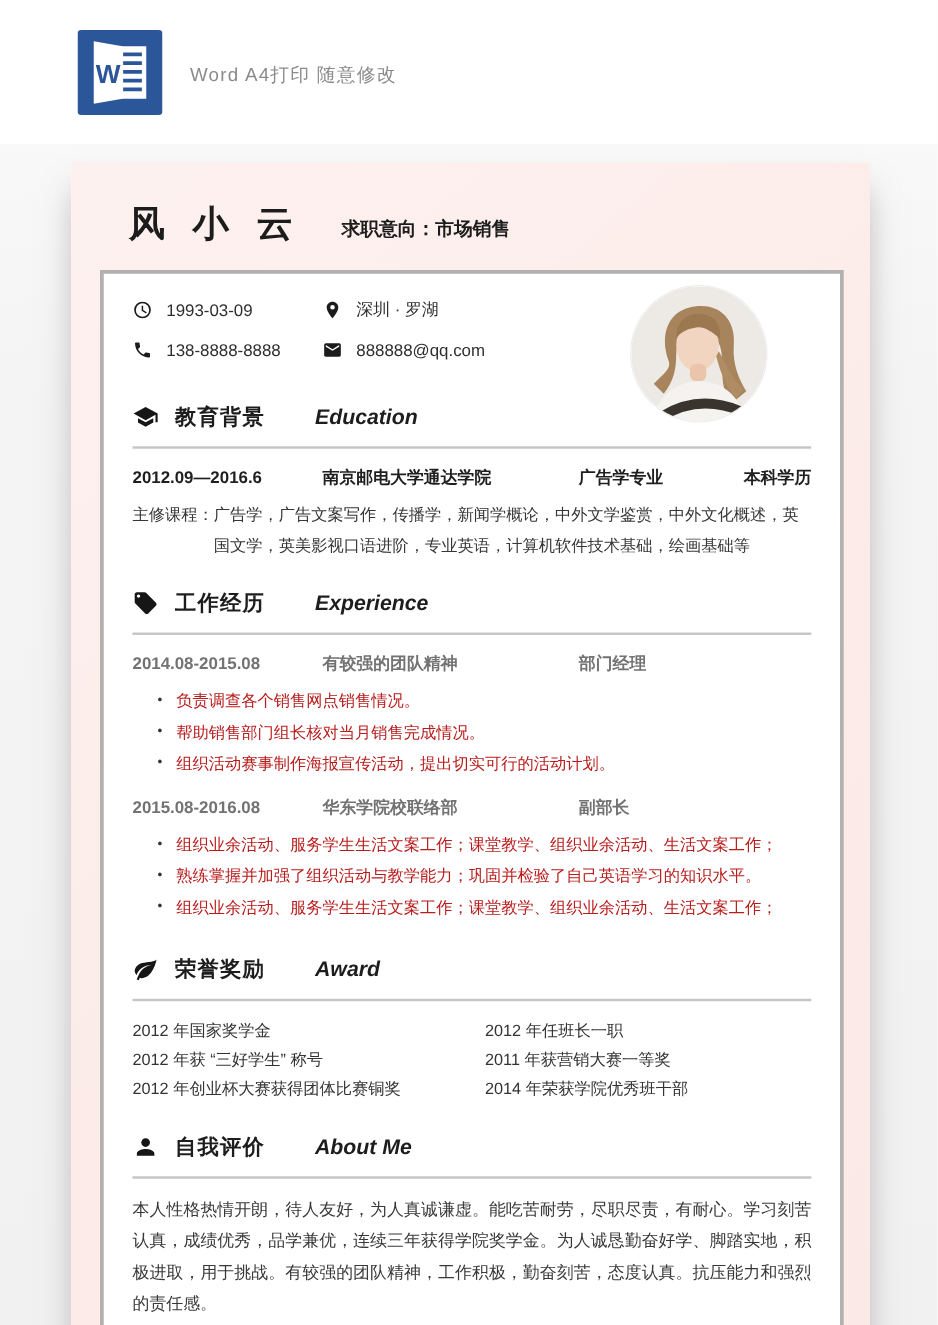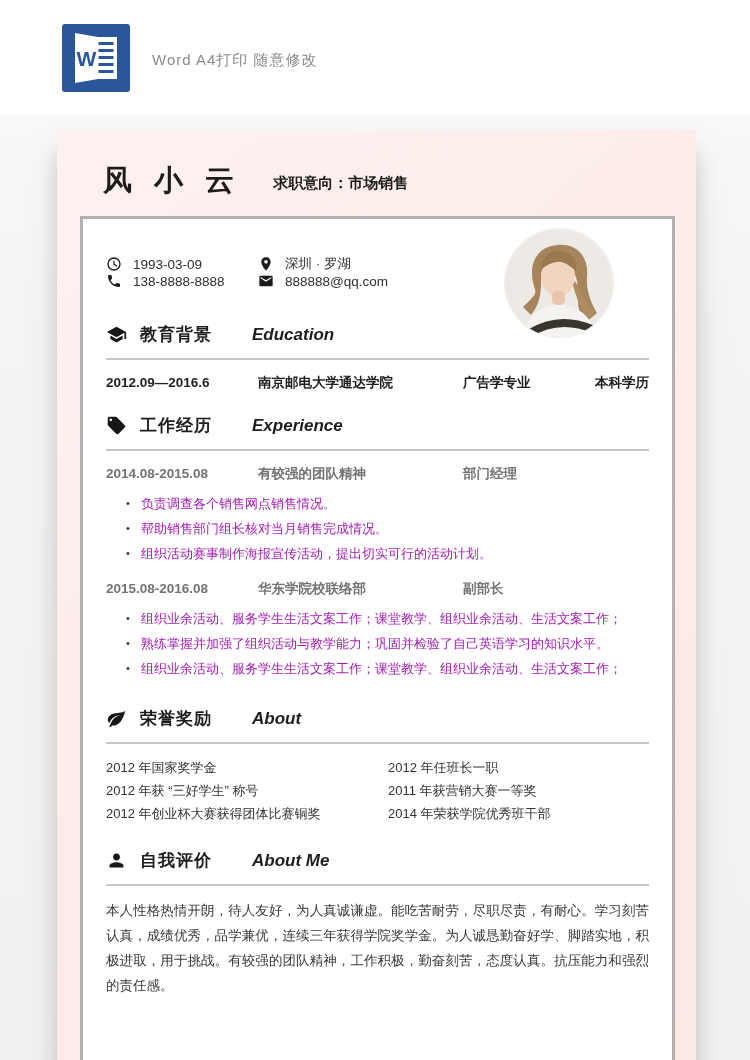--- a/index.html
+++ b/index.html
@@ -31,21 +31,21 @@
   .person-name{font-size:29px;font-weight:700;color:#1c1c1c;letter-spacing:7px;line-height:32px;}
   .objective{font-size:15px;font-weight:700;color:#1c1c1c;margin-left:32px;padding-bottom:3px;white-space:nowrap;}
   
   .sheet{
     position:absolute;left:23px;right:21px;top:86px;bottom:25px;
     background:#fff;border:3px solid #b3b0b0;box-sizing:border-box;
     padding:16px 23px 0 23px;
   }
   
   .contact-grid{
-    display:grid;grid-template-columns:152px auto;margin-top:20px;
+    display:grid;grid-template-columns:152px auto;row-gap:15px;margin-top:4px;
     font-size:13.5px;color:#2e2e2e;width:420px;
   }
   .contact-item{display:flex;align-items:center;}
   .contact-item .cicon{width:16px;height:16px;flex:0 0 16px;margin-right:11px;display:inline-flex;}
   .contact-item .cicon svg{width:16px;height:16px;}
   
   .profile-photo{
     position:absolute;left:422px;top:10px;width:108px;height:108px;border-radius:50%;
     overflow:hidden;z-index:5;box-shadow:0 0 0 1px rgba(0,0,0,.07);
   }
@@ -69,21 +69,21 @@
   }
   .job-row{
     display:grid;grid-template-columns:152px 205px 1fr;align-items:baseline;
     margin-top:14px;font-size:13.5px;font-weight:700;color:#737373;
   }
   .courses{display:flex;margin-top:8px;font-size:13px;line-height:25px;color:#363636;}
   .courses-label{white-space:nowrap;}
   .courses-text{flex:1;}
   ul.bullets{margin:8px 0 0 0;padding:0 0 0 20px;list-style:none;}
   ul.bullets li{
-    font-size:13px;line-height:25px;color:#a21caf;position:relative;padding-left:15px;
+    font-size:13px;line-height:25px;color:#b91c1c;position:relative;padding-left:15px;
   }
   ul.bullets li::before{
     content:"•";position:absolute;left:0;top:0;font-size:11px;color:#333;
   }
   .job+.job{margin-top:10px;}
   .job-block2{margin-top:24px;}
   .award-grid{
     display:grid;grid-template-columns:282px 1fr;margin-top:12px;
     font-size:13px;color:#333;
   }
@@ -180,20 +180,24 @@
         </span>
         <span class="sec-title-cn">教育背景</span>
         <span class="sec-title-en">Education</span>
       </div>
       <div class="edu-row">
         <span>2012.09—2016.6</span>
         <span>南京邮电大学通达学院</span>
         <span>广告学专业</span>
         <span>本科学历</span>
       </div>
+      <div class="courses">
+        <span class="courses-label">主修课程：</span>
+        <span class="courses-text">广告学，广告文案写作，传播学，新闻学概论，中外文学鉴赏，中外文化概述，英国文学，英美影视口语进阶，专业英语，计算机软件技术基础，绘画基础等</span>
+      </div>
     </section>
 
     <section class="sec-exp">
       <div class="sec-head">
         <span class="sicon">
           <svg viewBox="0 0 24 24">
               <path fill="#161616" d="M21.41 11.58l-9-9C12.05 2.22 11.55 2 11 2H4c-1.1 0-2 .9-2 2v7c0 .55.22 1.05.59 1.42l9 9c.36.36.86.58 1.41.58.55 0 1.05-.22 1.41-.59l7-7c.37-.36.59-.86.59-1.41 0-.55-.23-1.06-.59-1.42zM5.5 7C4.67 7 4 6.33 4 5.5S4.67 4 5.5 4 7 4.67 7 5.5 6.33 7 5.5 7z"></path>
             </svg>
         </span>
         <span class="sec-title-cn">工作经历</span>
@@ -228,21 +232,21 @@
     </section>
 
     <section class="sec-award">
       <div class="sec-head">
         <span class="sicon">
           <svg viewBox="0 0 24 24">
               <path fill="#161616" d="M17 8C8 10 5.9 16.17 3.82 21.34l1.89.66.95-2.3c.48.17.98.3 1.34.3C19 20 22 3 22 3c-1 2-8 2.25-13 3.25S2 11.5 2 13.5s1.75 3.75 1.75 3.75C7 8 17 8 17 8z"></path>
             </svg>
         </span>
         <span class="sec-title-cn">荣誉奖励</span>
-        <span class="sec-title-en">About</span>
+        <span class="sec-title-en">Award</span>
       </div>
       <div class="award-grid">
         <div class="award-col">
           <div>2012 年国家奖学金</div>
           <div>2012 年获 “三好学生” 称号</div>
           <div>2012 年创业杯大赛获得团体比赛铜奖</div>
         </div>
         <div class="award-col">
           <div>2012 年任班长一职</div>
           <div>2011 年获营销大赛一等奖</div>

